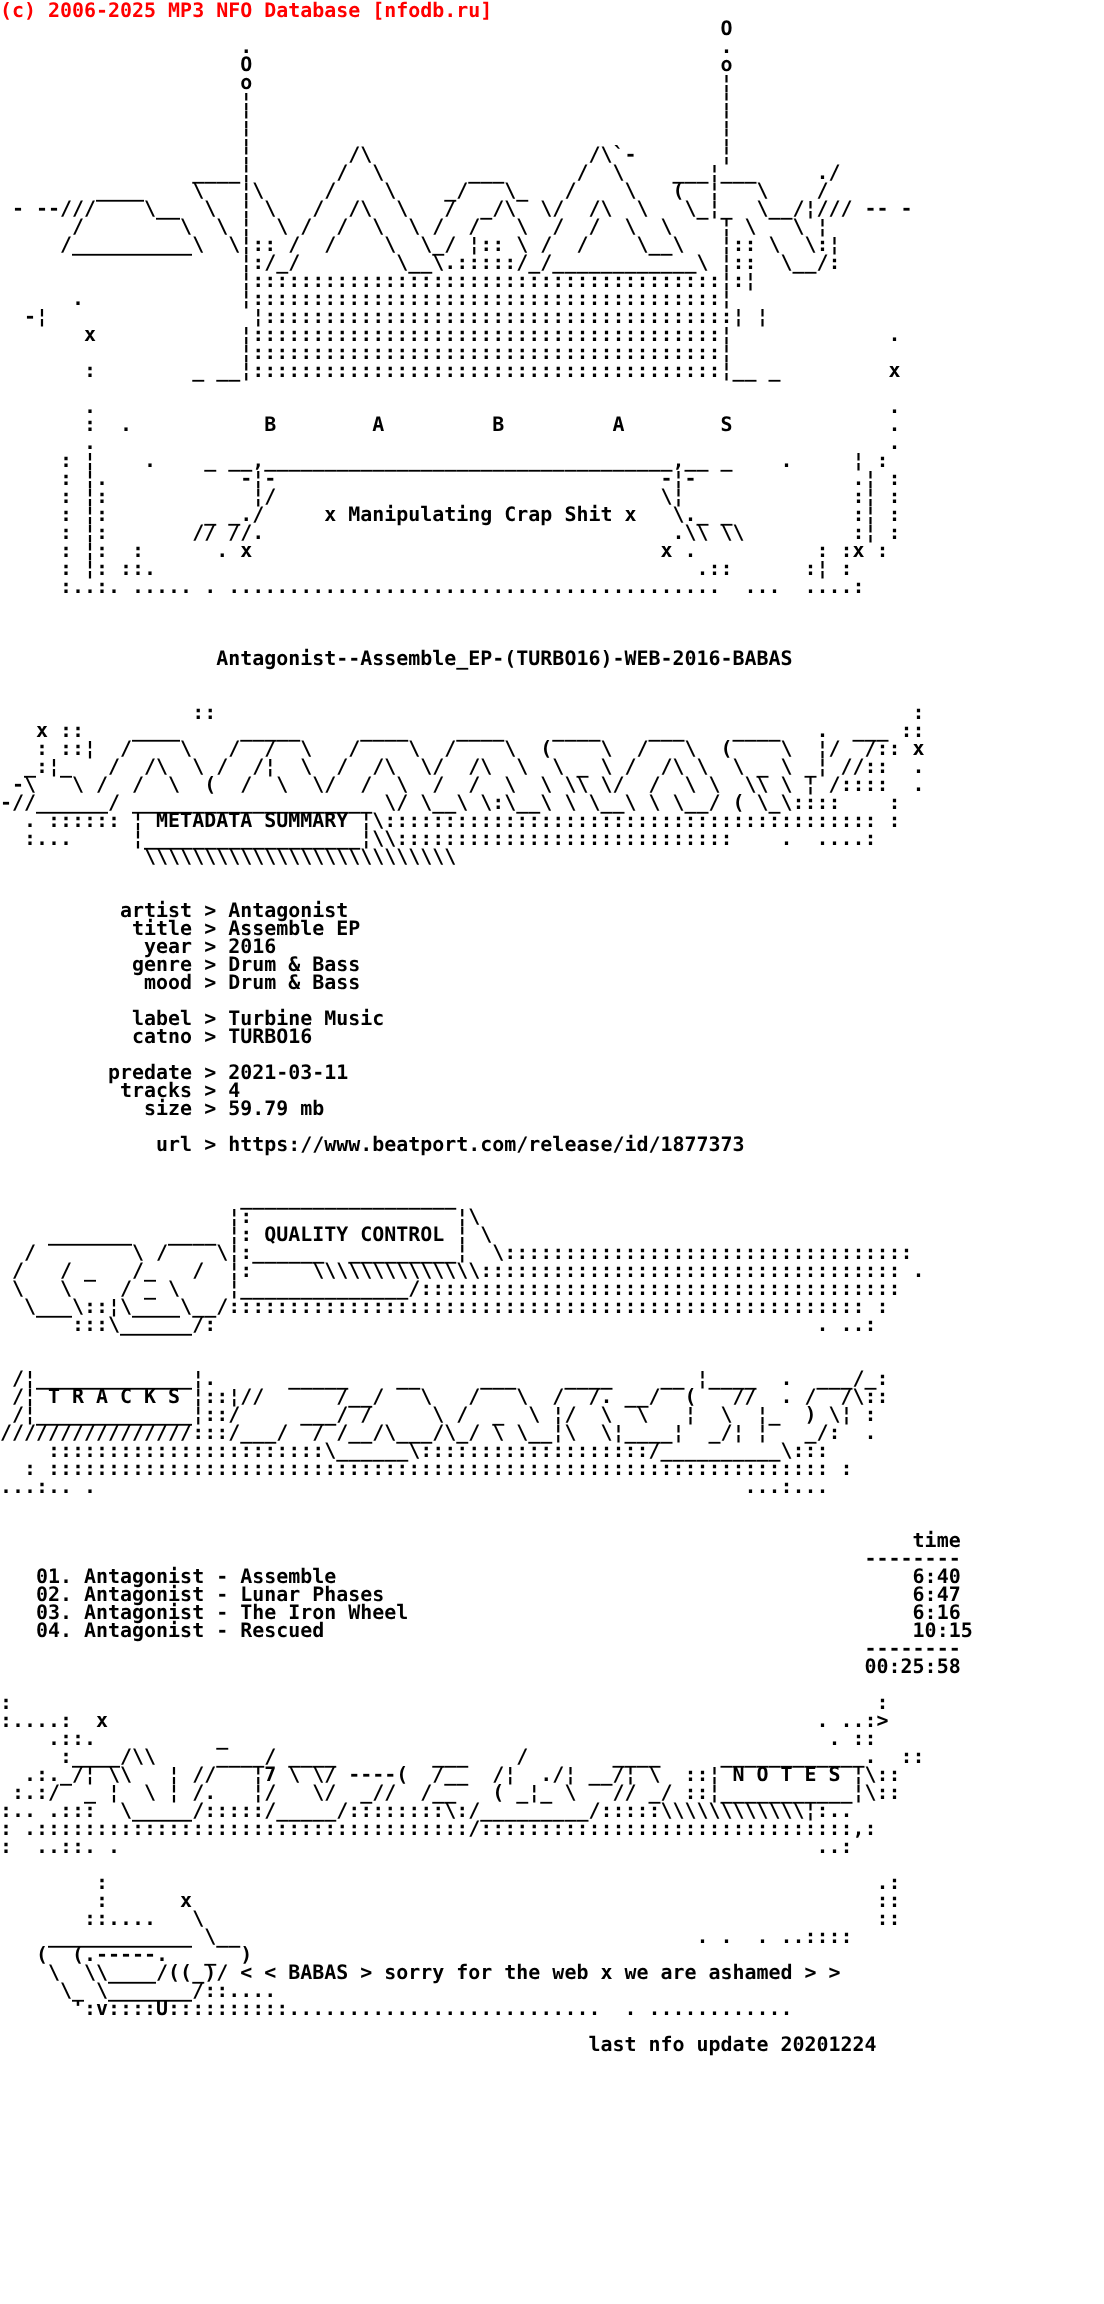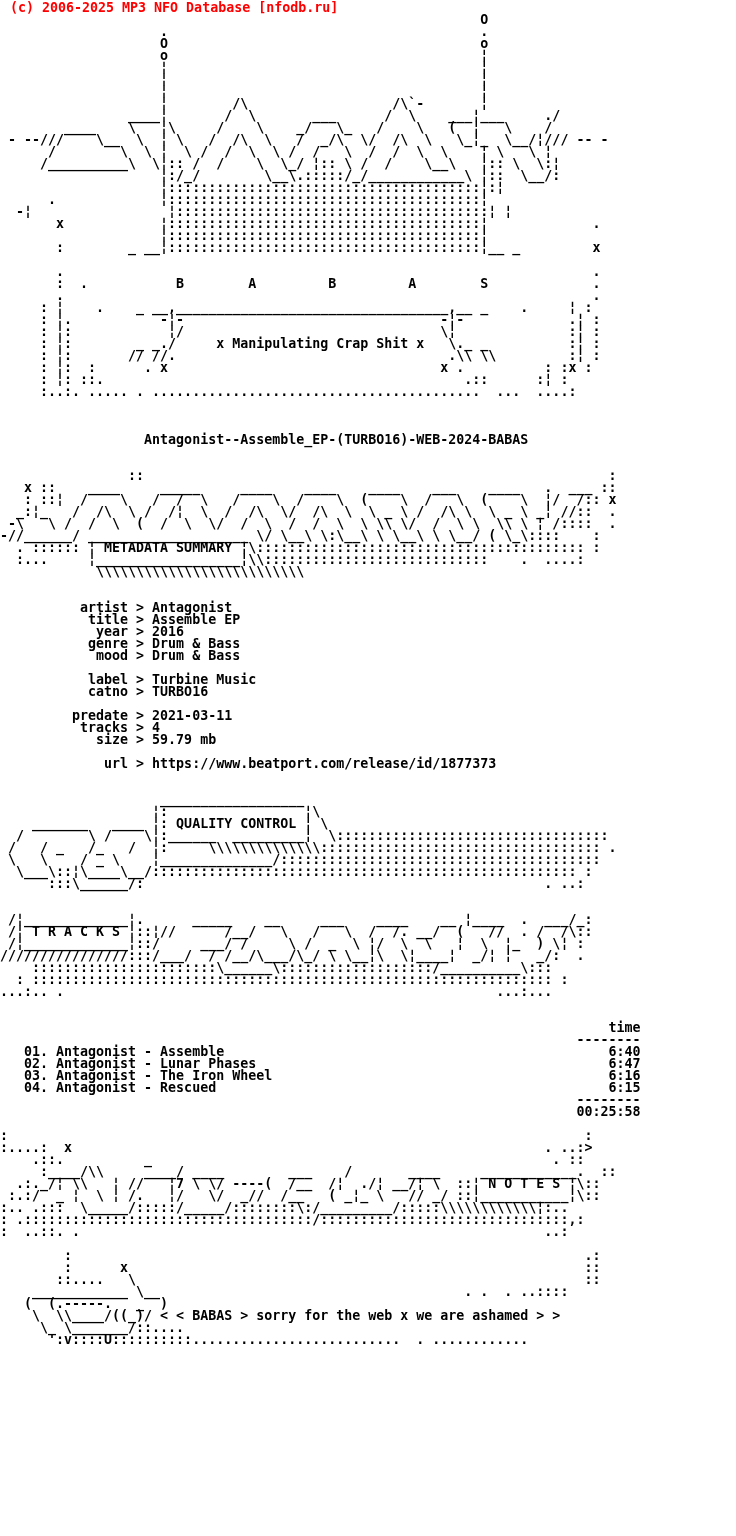--- a/index.html
+++ b/index.html
@@ -1,18 +1,18 @@
 <!DOCTYPE html>
 <html><head>
 <meta charset="utf-8">
 <style>
   html,body{margin:0;padding:0;background:#ffffff;}
   .nfo-page{width:736px;height:1536px;background:#ffffff;overflow:hidden;box-sizing:border-box;padding-top:2px;}
   pre{margin:0;padding:0;font-family:"DejaVu Sans Mono",monospace;font-weight:bold;font-size:13.3px;line-height:12px;color:#000000;white-space:pre;}
-  pre.copyright-line{color:#ff0000;margin-left:10px;}
+  pre.copyright-line{color:#ff0000;}
 </style>
 </head>
 <body>
 
 <div class="nfo-page">
   <pre class="copyright-line">(c) 2006-2025 MP3 NFO Database [nfodb.ru]</pre>
   <pre>                                                            O
                     .                                       .
                     O                                       o
                     o                                       ¦
@@ -40,21 +40,21 @@
      : ¦.           -¦-                                -¦-             .¦ :
      : ¦:            ¦/                                \¦              :¦ :
      : ¦:        _ _./     x Manipulating Crap Shit x   \._ _          :¦ :
      : ¦:       // //.                                  .\\ \\         :¦ :
      : ¦:  :      . x                                  x .          : :x :
      : ¦: ::.                                             .::      :¦ :
      :..:. ..... . .........................................  ...  ....:
  
  
  </pre>
-  <pre>                  Antagonist--Assemble_EP-(TURBO16)-WEB-2024-BABAS
+  <pre>                  Antagonist--Assemble_EP-(TURBO16)-WEB-2016-BABAS
  
  </pre>
   <pre>                ::                                                          :
    x ::    ____     _____     ____    ____    ____    ___    ____   .  ___ ::
    : ::¦  /    \   /  /  \   /    \  /    \  (    \  /   \  (    \  ¦/  /:: x
   _:¦_   /  /\  \ /  /¦  \  /  /\  \/  /\  \  \ _ \ /  /\ \  \ _ \ _¦ //::  .
  -\   \ /  /  \  (  /  \  \/  /  \  /  /  \  \ \\ \/  /  \ \  \\ \ ¦ /::::  .
 -//______/ ____________________ \/ \__\ \:\__\ \ \__\ \ \__/ ( \_\::::    :
   . :::::: ¦ METADATA SUMMARY ¦\::::::::::::::::::::::::::::::::::::::::: :
   :...     ¦__________________¦\\::::::::::::::::::::::::::::    .  ....:
@@ -94,21 +94,21 @@
     :::::::::::::::::::::::\______\:::::::::::::::::::/__________\:::
   : ::::::::::::::::::::::::::::::::::::::::::::::::::::::::::::::::: :
 ...:.. .                                                      ...:...
  
  </pre>
   <pre>                                                                            time
                                                                         --------
    01. Antagonist - Assemble                                                6:40
    02. Antagonist - Lunar Phases                                            6:47
    03. Antagonist - The Iron Wheel                                          6:16
-   04. Antagonist - Rescued                                                 6:15
+   04. Antagonist - Rescued                                                 10:15
                                                                         --------
                                                                         00:25:58
  </pre>
   <pre>:                                                                        :
 :....:  x                                                           . ..:&gt;
     .::.          _                                                  . ::
      :____/\\     ____/ ____        ___    /       ____     ____________.  ::
   .:._/¦ \\   ¦ //   ¦7 \ \/ ----(  /__  /¦  ./¦ __/¦ \  ::¦ N O T E S ¦\::
  :.:/  _ ¦  \ ¦ /.   ¦/   \/  _//  /__   ( _¦_ \   // _/ ::¦___________¦\::
 :.. .:::  \_____/:::::/_____/::::::::\:/_________/:::::\\\\\\\\\\\\¦:..
@@ -117,13 +117,14 @@
  </pre>
   <pre>        :                                                                .:
         :      x                                                         ::
        ::....   \                                                        ::
     ____________ \__                                      . .  . ..::::
    (  (.-----.   _  )
     \  \\____/((_)/ &lt; &lt; BABAS &gt; sorry for the web x we are ashamed &gt; &gt;
      \_ \_______/::....
       ':v::::U::::::::::..........................  . ............
  </pre>
+  <pre>                                                 last nfo update 20201224</pre>
 </div>
 
 </body></html>

